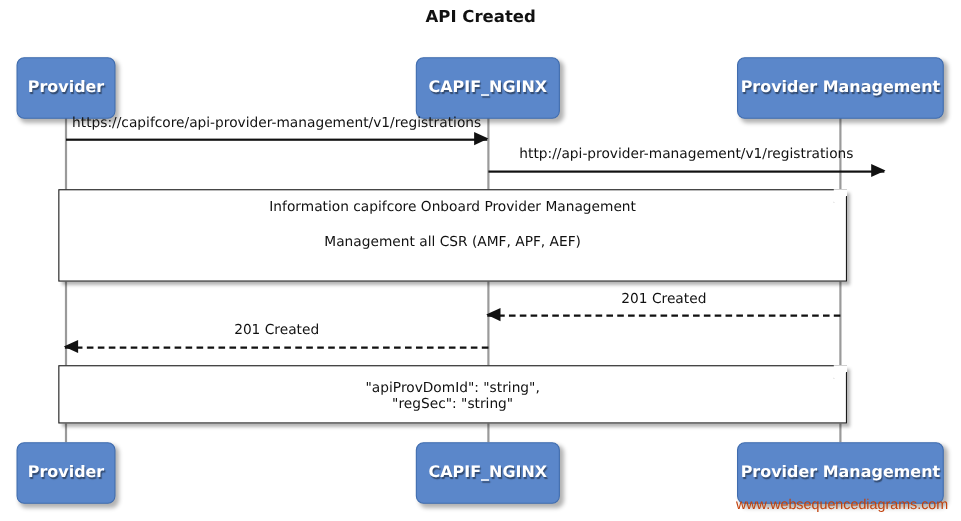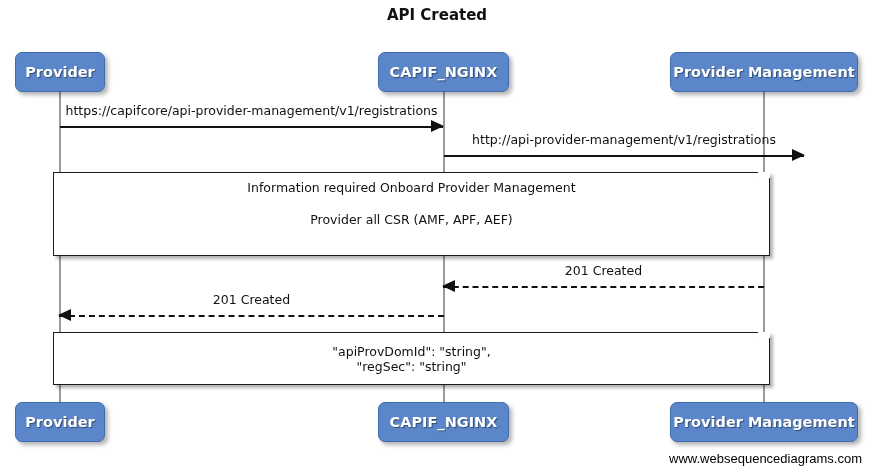--- a/index.html
+++ b/index.html
@@ -36,21 +36,21 @@
     position: absolute;
     width: 2px;
     background: #9a9a9a;
     top: 92px;
     height: 310px;
   }
 
   
   .participant {
     position: absolute;
-    height: 40px;
+    height: 56px;
     border-radius: 7px;
     background: #5b87ca;
     border: 1px solid #3f6cae;
     box-shadow: 3px 3px 4px rgba(0,0,0,0.30);
     display: flex;
     align-items: center;
     justify-content: center;
     box-sizing: border-box;
   }
   .participant span {
@@ -143,21 +143,21 @@
     transform: rotate(45deg);
   }
 
   
   .watermark {
     position: absolute;
     right: 12px;
     bottom: 8px;
     font-family: "Liberation Sans", sans-serif;
     font-size: 13px;
-    color: #000000;
+    color: #c2410c;
     white-space: nowrap;
   }
 </style>
 </head>
 <body>
 
 <div id="canvas">
 
   <div class="diagram-title">API Created</div>
 
@@ -182,22 +182,22 @@
   </div>
 
   <div class="msg to-right" style="left:444px; top:147px; width:320px;padding-left:40px;">
     <div class="label">http://api-provider-management/v1/registrations</div>
     <div class="line"></div>
     <div class="head"></div>
   </div>
 
   <div class="note" style="left:53px; top:172px; width:717px; height:84px;">
     <div class="fold-diag"></div>
-    <div class="note-line" style="margin-bottom:17px;">Information required Onboard Provider Management</div>
-    <div class="note-line" style="margin-bottom:22px;">Provider all CSR (AMF, APF, AEF)</div>
+    <div class="note-line" style="margin-bottom:17px;">Information capifcore Onboard Provider Management</div>
+    <div class="note-line" style="margin-bottom:22px;">Management all CSR (AMF, APF, AEF)</div>
   </div>
 
   <div class="msg to-left dashed" style="left:443px; top:278px; width:321px;">
     <div class="label">201 Created</div>
     <div class="line"></div>
     <div class="head"></div>
   </div>
 
   <div class="msg to-left dashed" style="left:59px; top:307px; width:385px;">
     <div class="label">201 Created</div>

